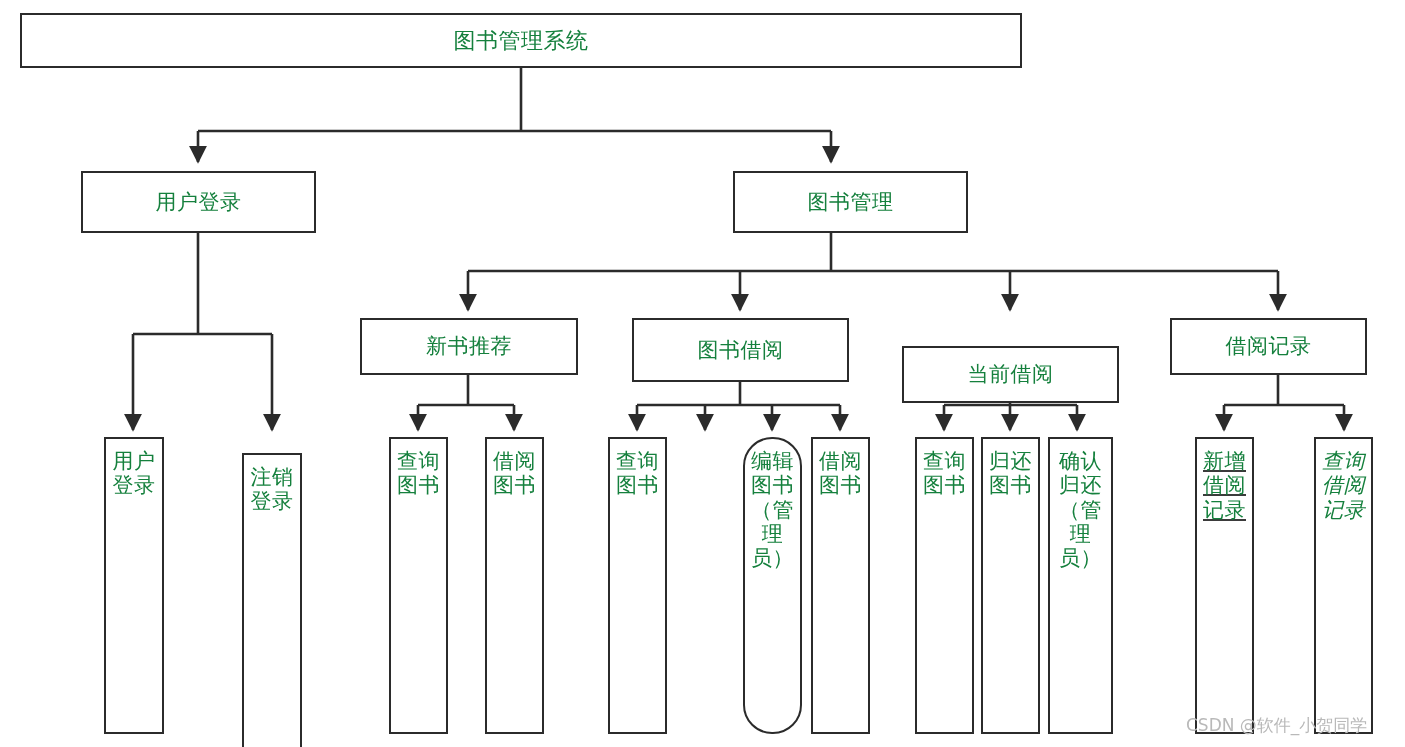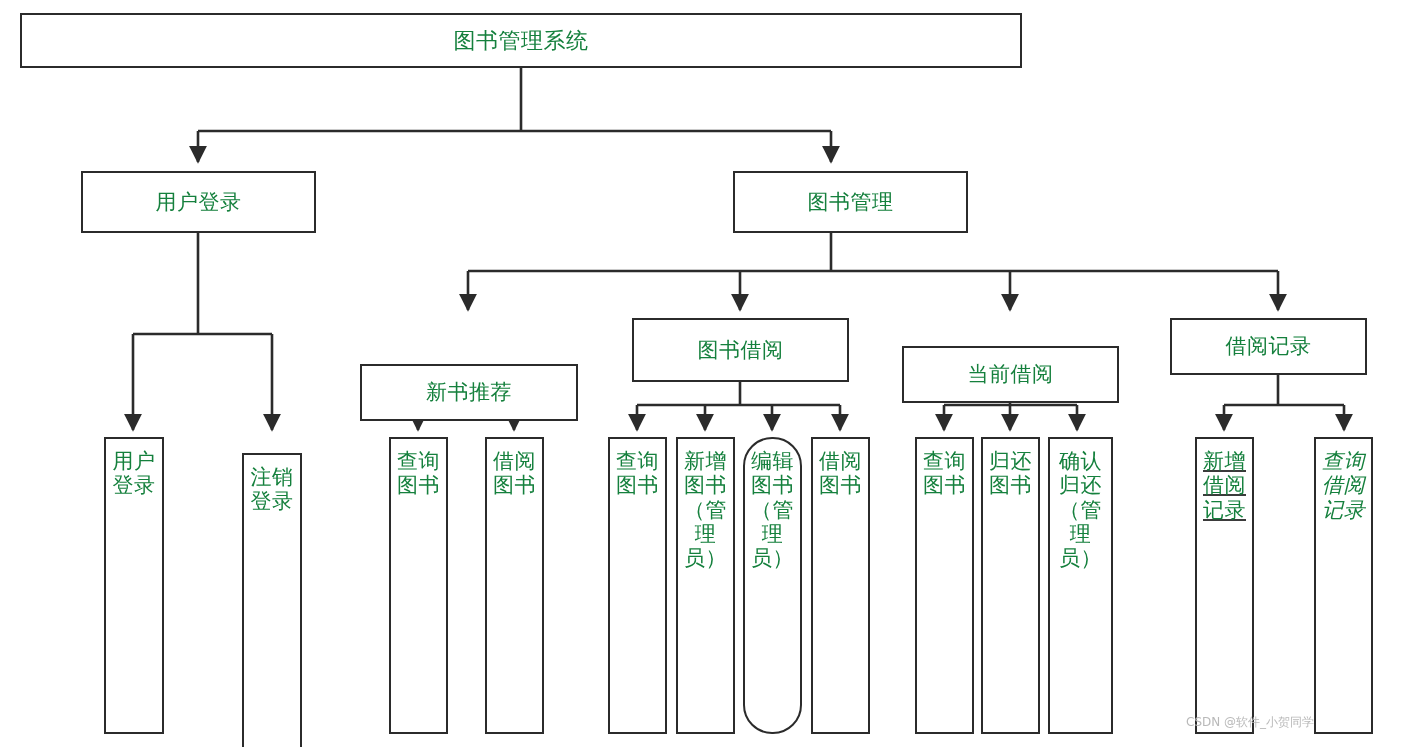--- a/index.html
+++ b/index.html
@@ -62,21 +62,21 @@
     line-height: 1.16;
     width: 100%;
     word-break: break-all;
     white-space: normal;
     writing-mode: horizontal-tb;
   }
   .watermark {
     position: absolute;
     left: 1186px;
     top: 714px;
-    font-size: 12px;
+    font-size: 17px;
     color: #b9b9b9;
     white-space: nowrap;
     z-index: 5;
     font-family: "DejaVu Sans", "Liberation Sans", sans-serif;
   }
 </style>
 </head>
 <body>
 
 <div id="canvas">
@@ -135,21 +135,21 @@
     <span class="label">图书管理系统</span>
   </div>
 
   <div class="node horiz" style="left:81px; top:171px; width:235px; height:62px;">
     <span class="label">用户登录</span>
   </div>
   <div class="node horiz" style="left:713px; top:171px; width:235px; height:62px;margin-left:20px;">
     <span class="label">图书管理</span>
   </div>
 
-  <div class="node horiz" style="left:360px; top:318px; width:218px; height:57px;margin-top:46px;">
+  <div class="node horiz" style="left:360px; top:318px; width:218px; height:57px;">
     <span class="label">新书推荐</span>
   </div>
   <div class="node horiz" style="left:632px; top:318px; width:217px; height:64px;">
     <span class="label">图书借阅</span>
   </div>
   <div class="node horiz" style="left:902px; top:318px; width:217px; height:57px;margin-top:28px;">
     <span class="label">当前借阅</span>
   </div>
   <div class="node horiz" style="left:1170px; top:318px; width:197px; height:57px;">
     <span class="label">借阅记录</span>
@@ -165,23 +165,20 @@
   <div class="node vert" style="left:389px; top:437px; width:59px; height:297px;">
     <span class="label">查询图书</span>
   </div>
   <div class="node vert" style="left:485px; top:437px; width:59px; height:297px;">
     <span class="label">借阅图书</span>
   </div>
 
   <div class="node vert" style="left:608px; top:437px; width:59px; height:297px;">
     <span class="label">查询图书</span>
   </div>
-  <div class="node vert" style="left:676px; top:437px; width:59px; height:297px;">
-    <span class="label">新增图书（管理员）</span>
-  </div>
   <div class="node vert" style="left:743px; top:437px; width:59px; height:297px;border-radius:29px;">
     <span class="label">编辑图书（管理员）</span>
   </div>
   <div class="node vert" style="left:811px; top:437px; width:59px; height:297px;">
     <span class="label">借阅图书</span>
   </div>
 
   <div class="node vert" style="left:915px; top:437px; width:59px; height:297px;">
     <span class="label">查询图书</span>
   </div>

